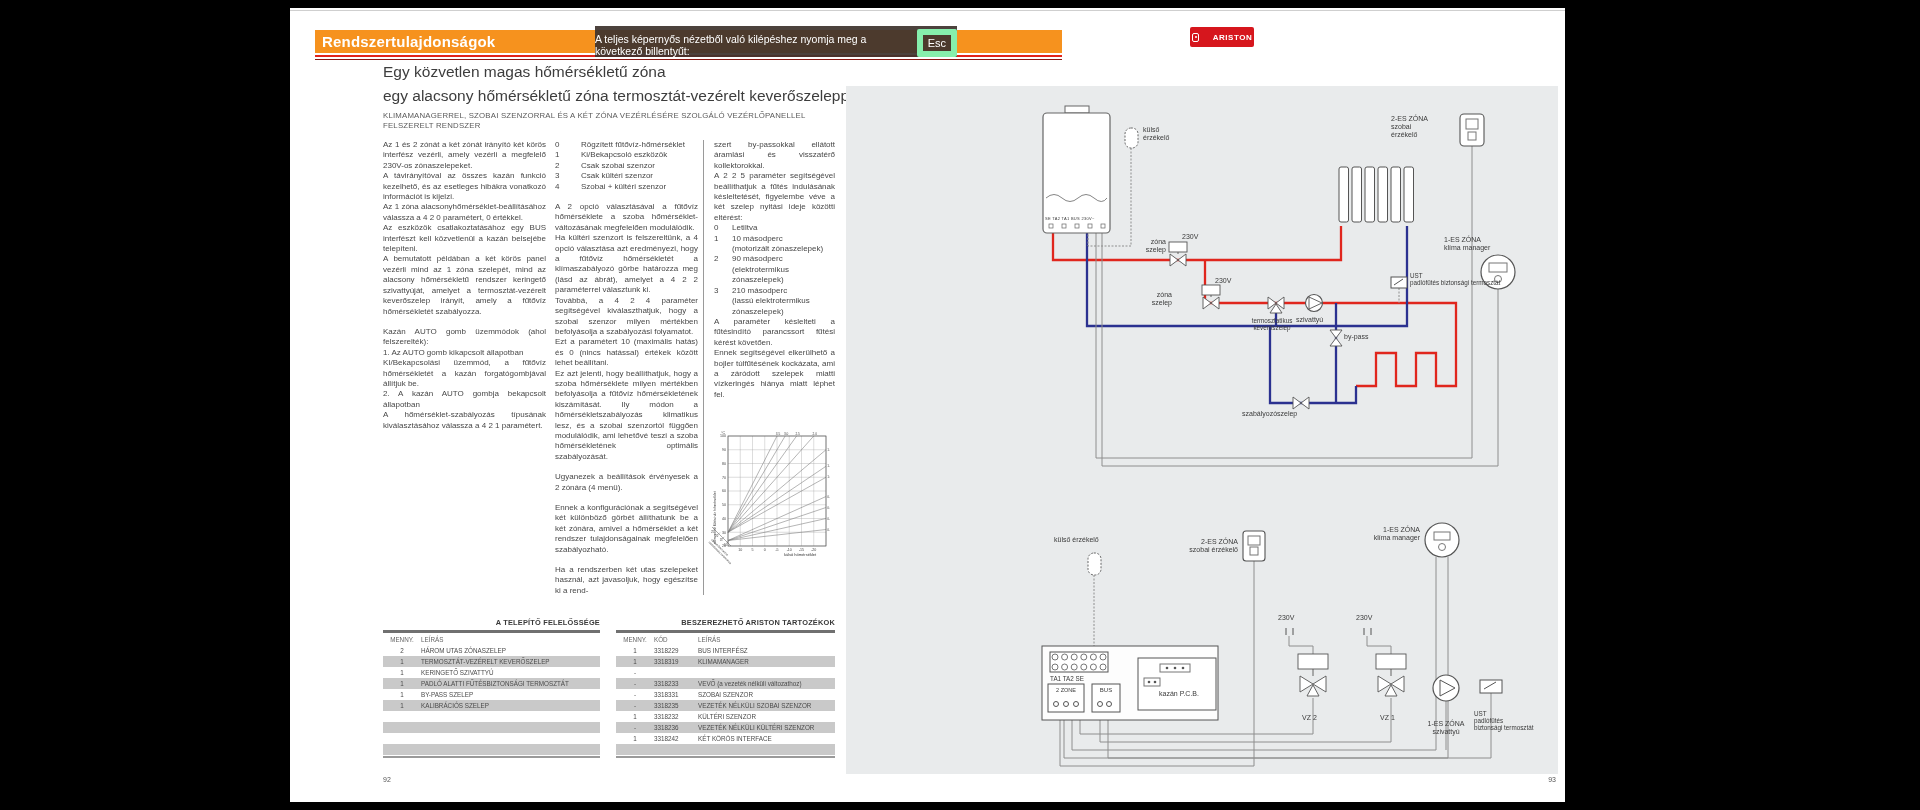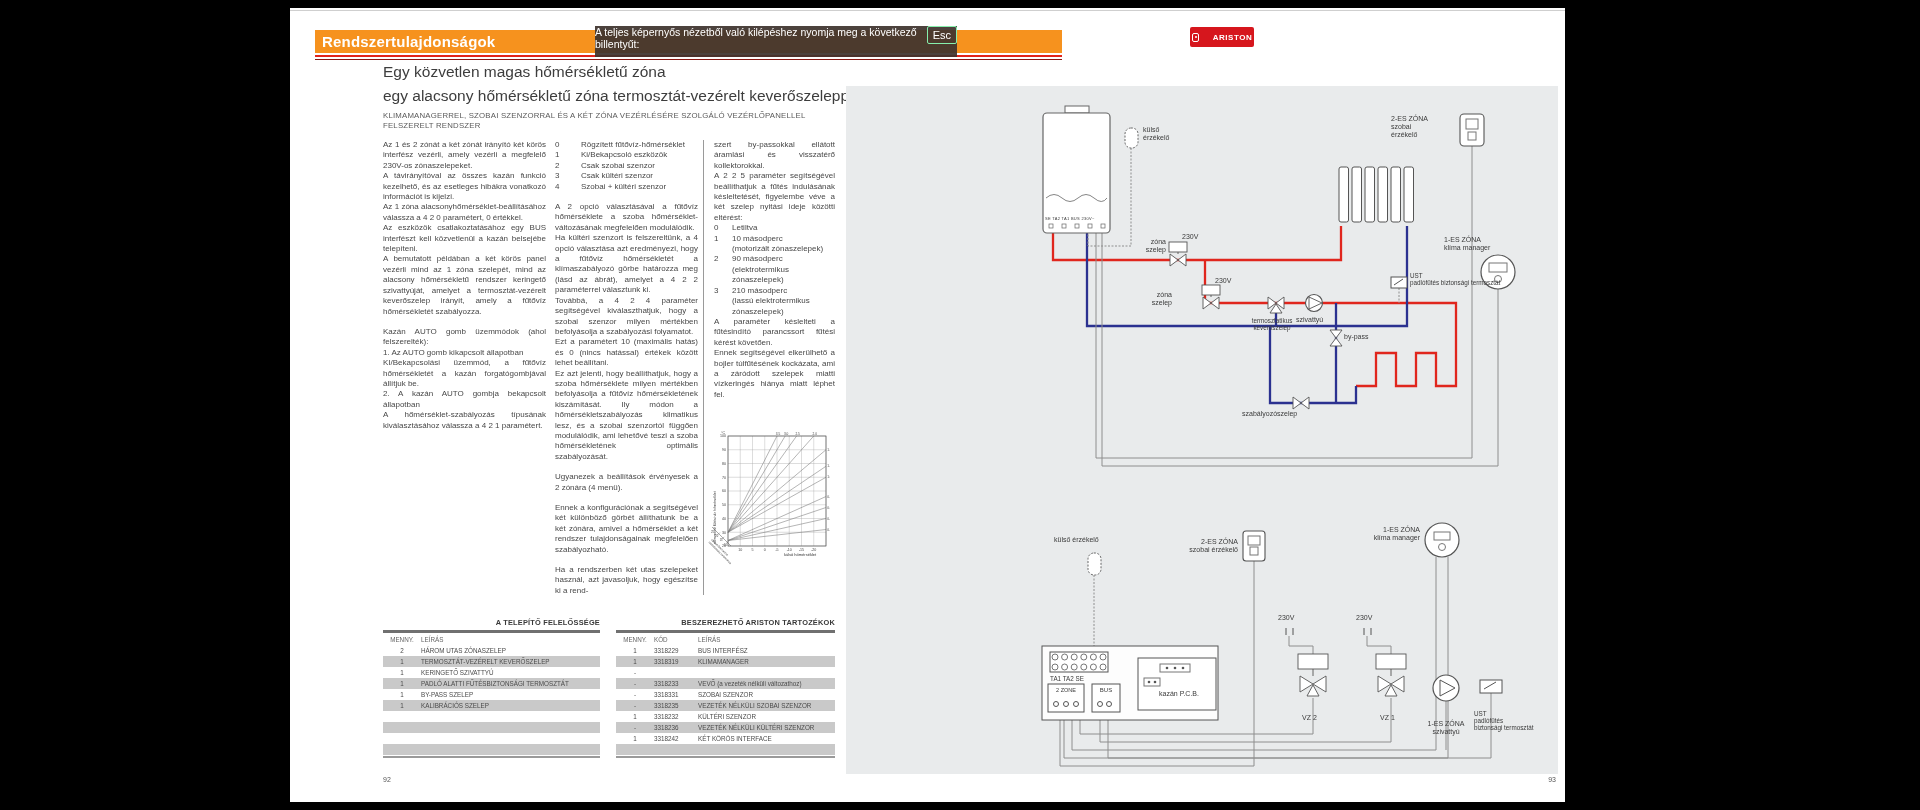--- a/index.html
+++ b/index.html
@@ -7,22 +7,22 @@
     font-family:"Liberation Sans", sans-serif; }
   .page { position:absolute; left:290px; top:8px; width:1275px; height:794px; background:#fff; }
   .abs { position:absolute; }
   .hairline { left:0; top:2px; width:100%; border-top:1px solid #cfcfcf; }
 
   
   .orange-bar { left:25px; top:22px; width:747px; height:23px; background:#f6921e; }
   .orange-bar h1 { color:#fff; font-size:15px; font-weight:bold; line-height:23px; padding-left:7px; letter-spacing:.2px; }
   .red-rule { left:25px; top:47px; width:747px; height:5px; border-top:2px solid #e2231a; border-bottom:1px solid #8a1712; }
   .fs-notice { left:305px; top:18px; width:362px; height:31px; background:rgba(62,52,46,.93);
-    color:#fff; font-size:10.5px; display:flex; align-items:flex-start; justify-content:center; gap:6px; z-index:5; }
-  .esc-key { border:1px solid #86efac; border-radius:2px; padding:2px 5px; font-size:11px; }
+    color:#fff; font-size:10.5px; display:flex; align-items:flex-end; justify-content:center; gap:6px; z-index:5; }
+  .esc-key { border:6px solid #86efac; border-radius:2px; padding:2px 5px; font-size:11px; }
   .logo { left:900px; top:19px; width:64px; height:20px; background:#d6161d; border-radius:2px;
     display:flex; align-items:center; justify-content:center; gap:14px; }
   .logo-glyph { width:7px; height:9px; border:1px solid #fff; border-radius:2px; position:relative; }
   .logo-glyph::after { content:""; position:absolute; left:2px; top:2px; width:2px; height:2px; background:#fff; border-radius:50%; }
   .logo-text { color:#fff; font-size:8px; font-weight:bold; letter-spacing:.5px; }
 
   
   .title1 { left:93px; top:55px; font-size:15.5px; color:#3d3d3d; }
   .title2 { left:93px; top:79px; font-size:15.5px; color:#3d3d3d; }
   .subtitle { left:93px; top:103px; width:455px; font-size:7.8px; color:#5a5a5a; line-height:10px; letter-spacing:.2px; }

